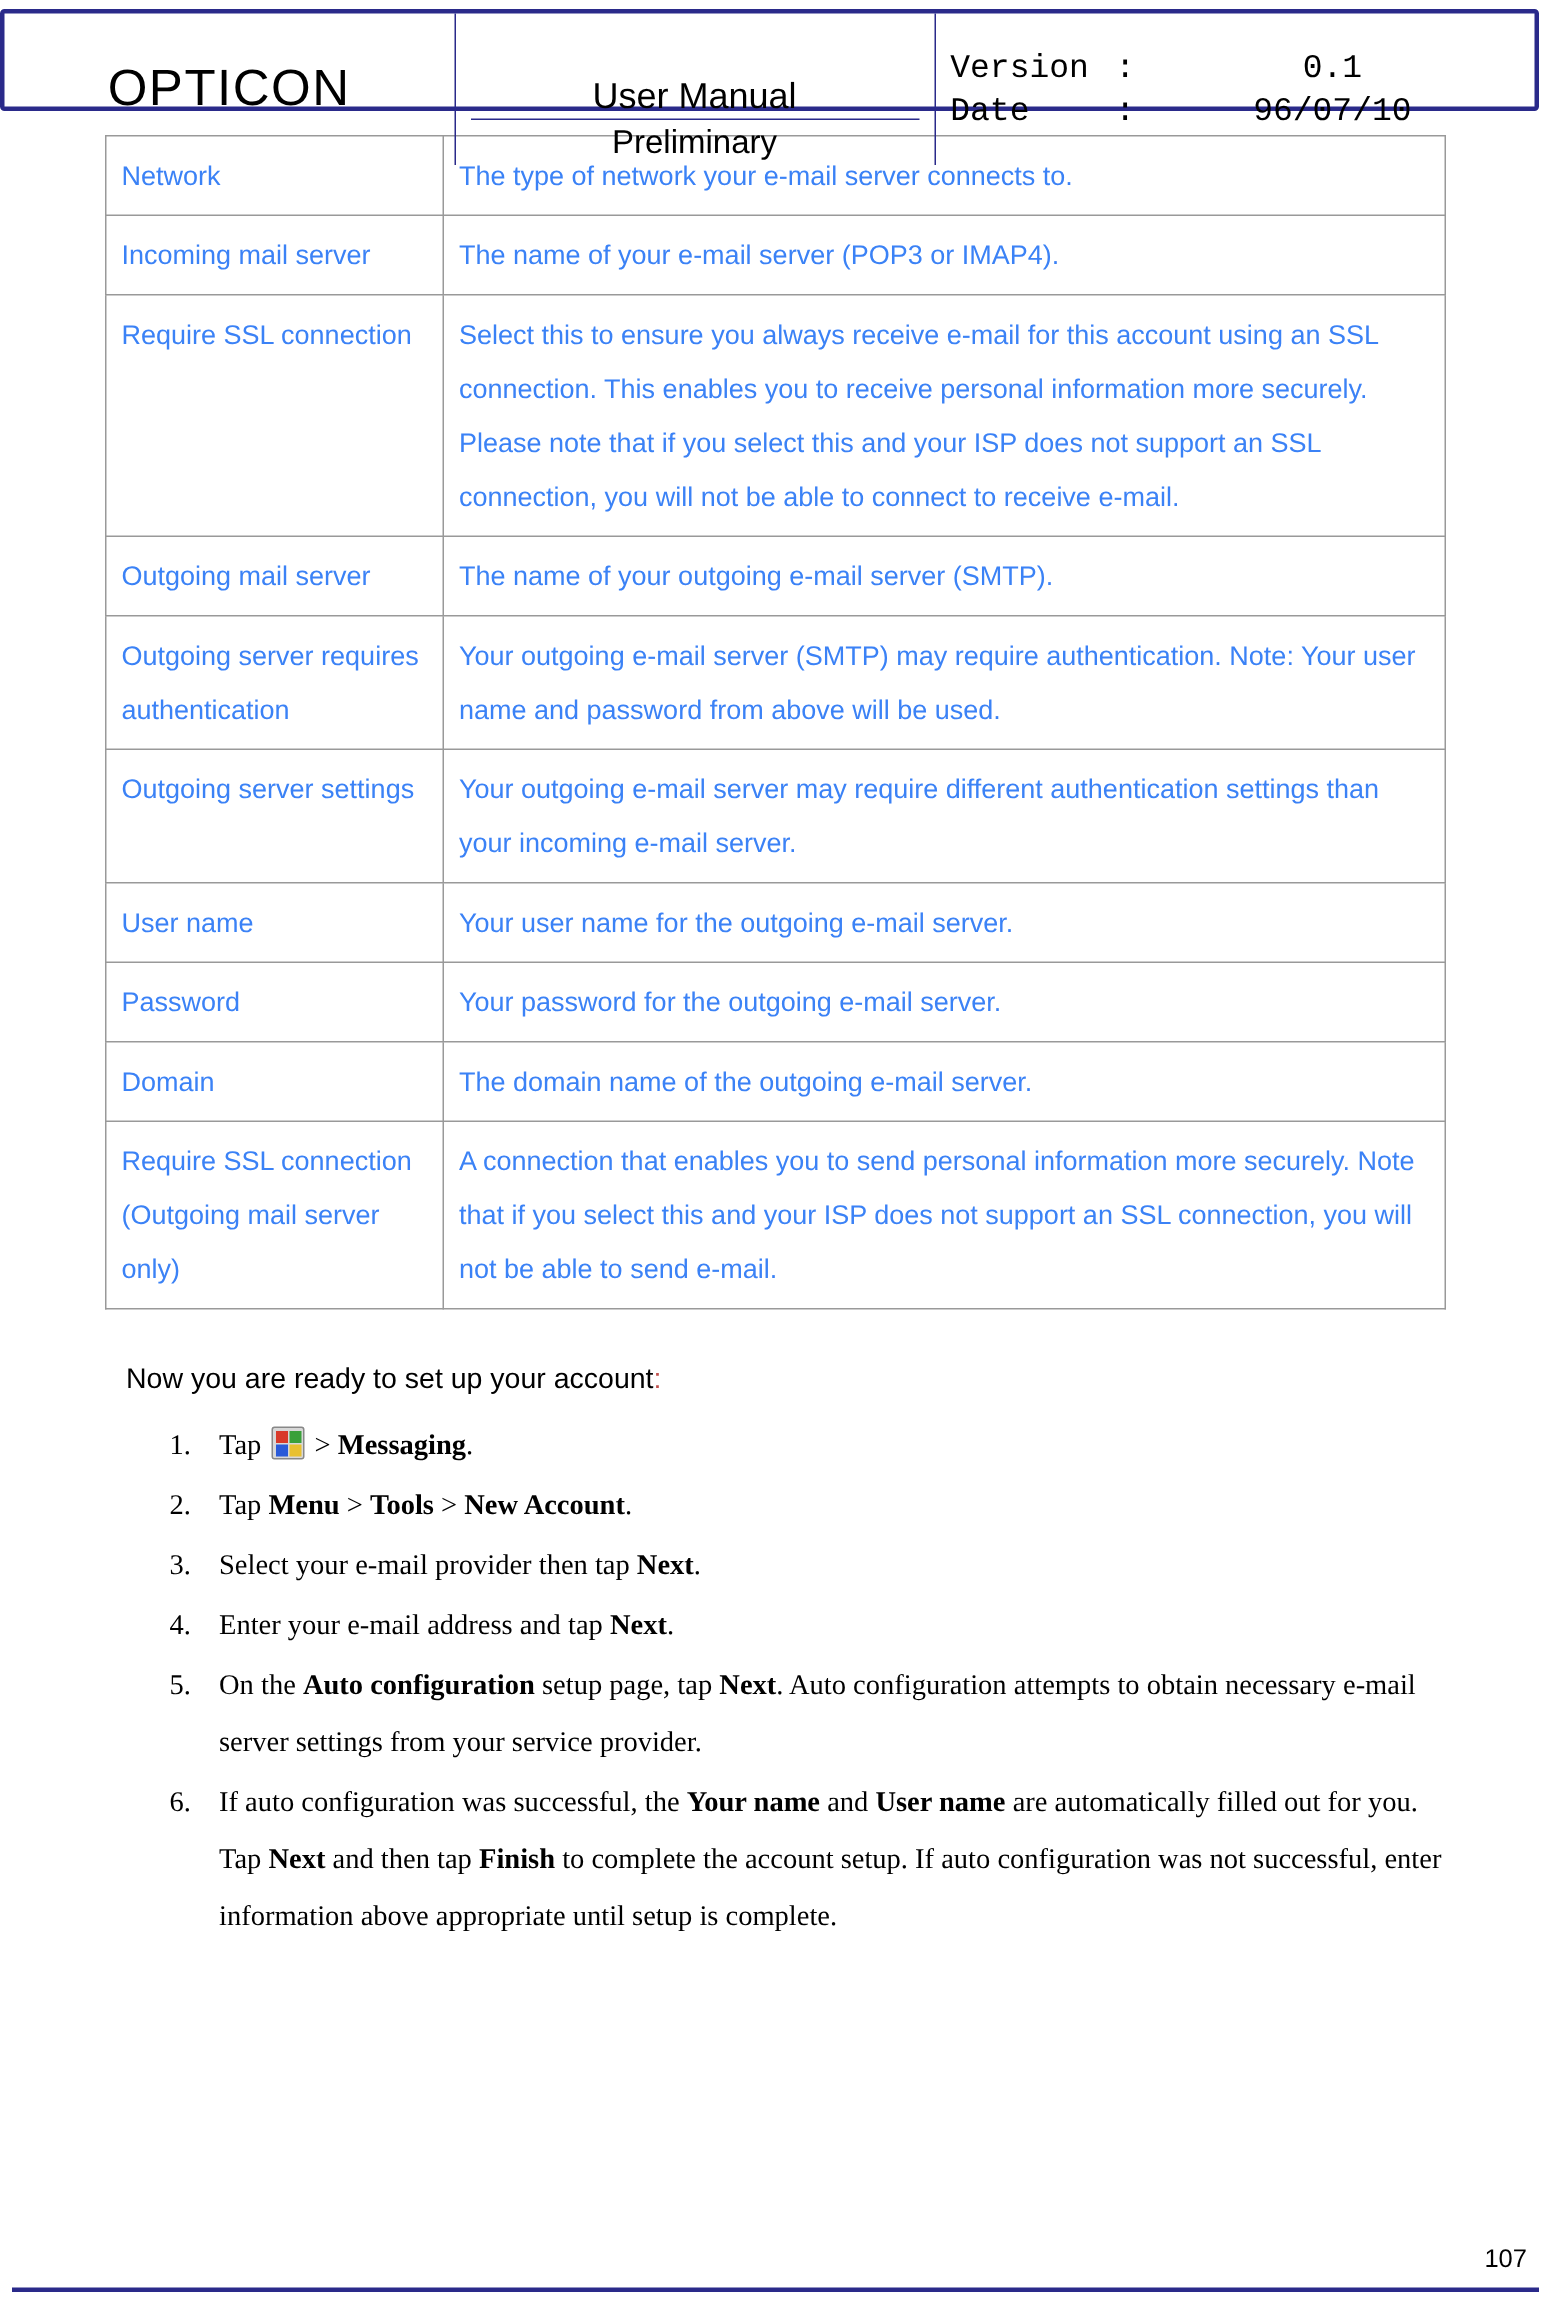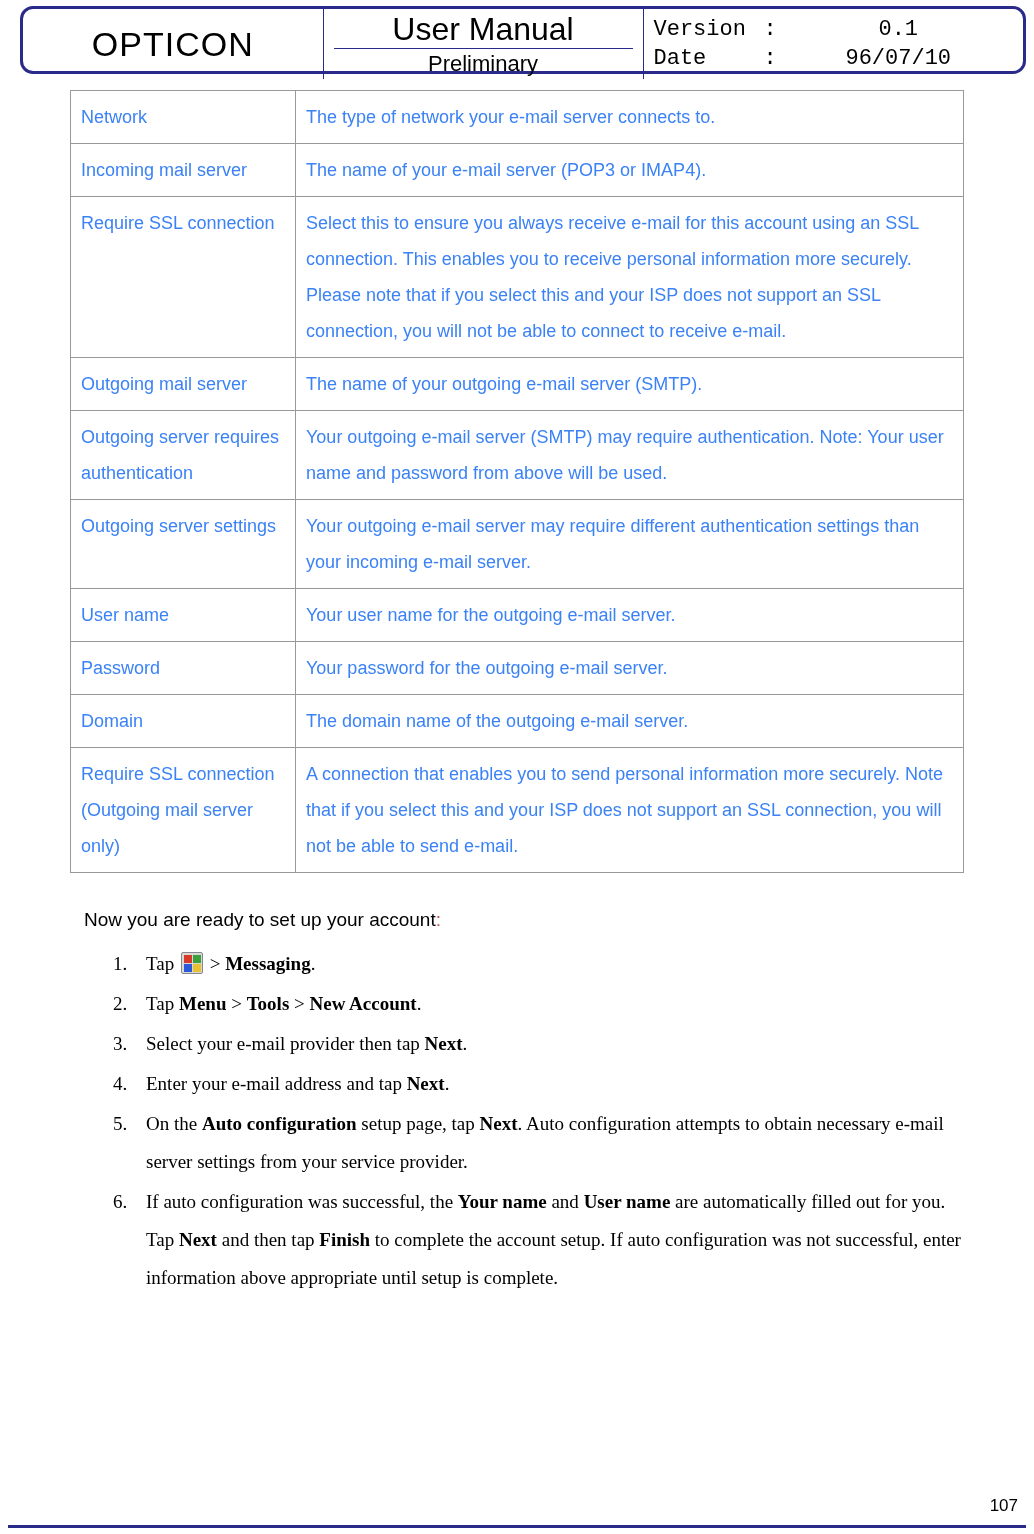--- a/index.html
+++ b/index.html
@@ -7,25 +7,25 @@
       width: 1034px;
       height: 1534px;
       background: #fff;
       font-family: "Verdana", "Tahoma", sans-serif;
       color: #000;
       position: relative;
     }
     .page-border {
       position: absolute;
       top: 6px;
-      left: 20px;
+      left: 0;
       right: 8px;
       height: 68px;
       border: 3px solid #2a2a8a;
-      border-radius: 13px;
+      border-radius: 3px;
     }
     .header-table {
       width: 100%;
       height: 100%;
       border-collapse: collapse;
     }
     .header-table td {
       border-right: 1.5px solid #2a2a8a;
       vertical-align: middle;
       padding: 0 10px;
@@ -39,23 +39,24 @@
       letter-spacing: 1px;
       font-weight: 400;
     }
     .hdr-title-cell {
       width: 320px;
       text-align: center;
       padding: 0;
     }
     .hdr-title-top {
       font-family: "Arial", sans-serif;
-      font-size: 32px;
+      font-size: 24px;
       padding: 2px 0 0 0;
       border-bottom: 1.5px solid #2a2a8a;
+      margin-top: 40px;
     }
     .hdr-title-bot {
       font-family: "Arial", sans-serif;
       font-size: 22px;
       padding: 2px 0;
     }
     .hdr-meta {
       font-family: "Courier New", monospace;
       font-size: 22px;
     }

